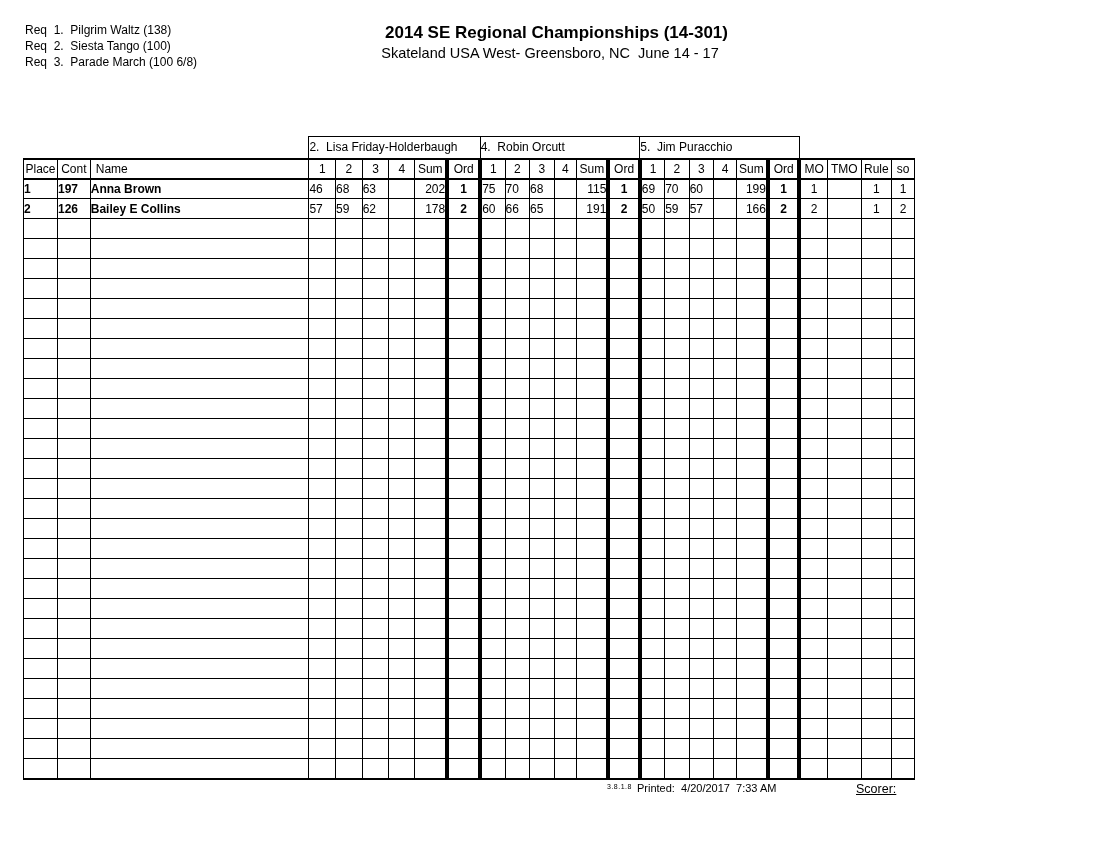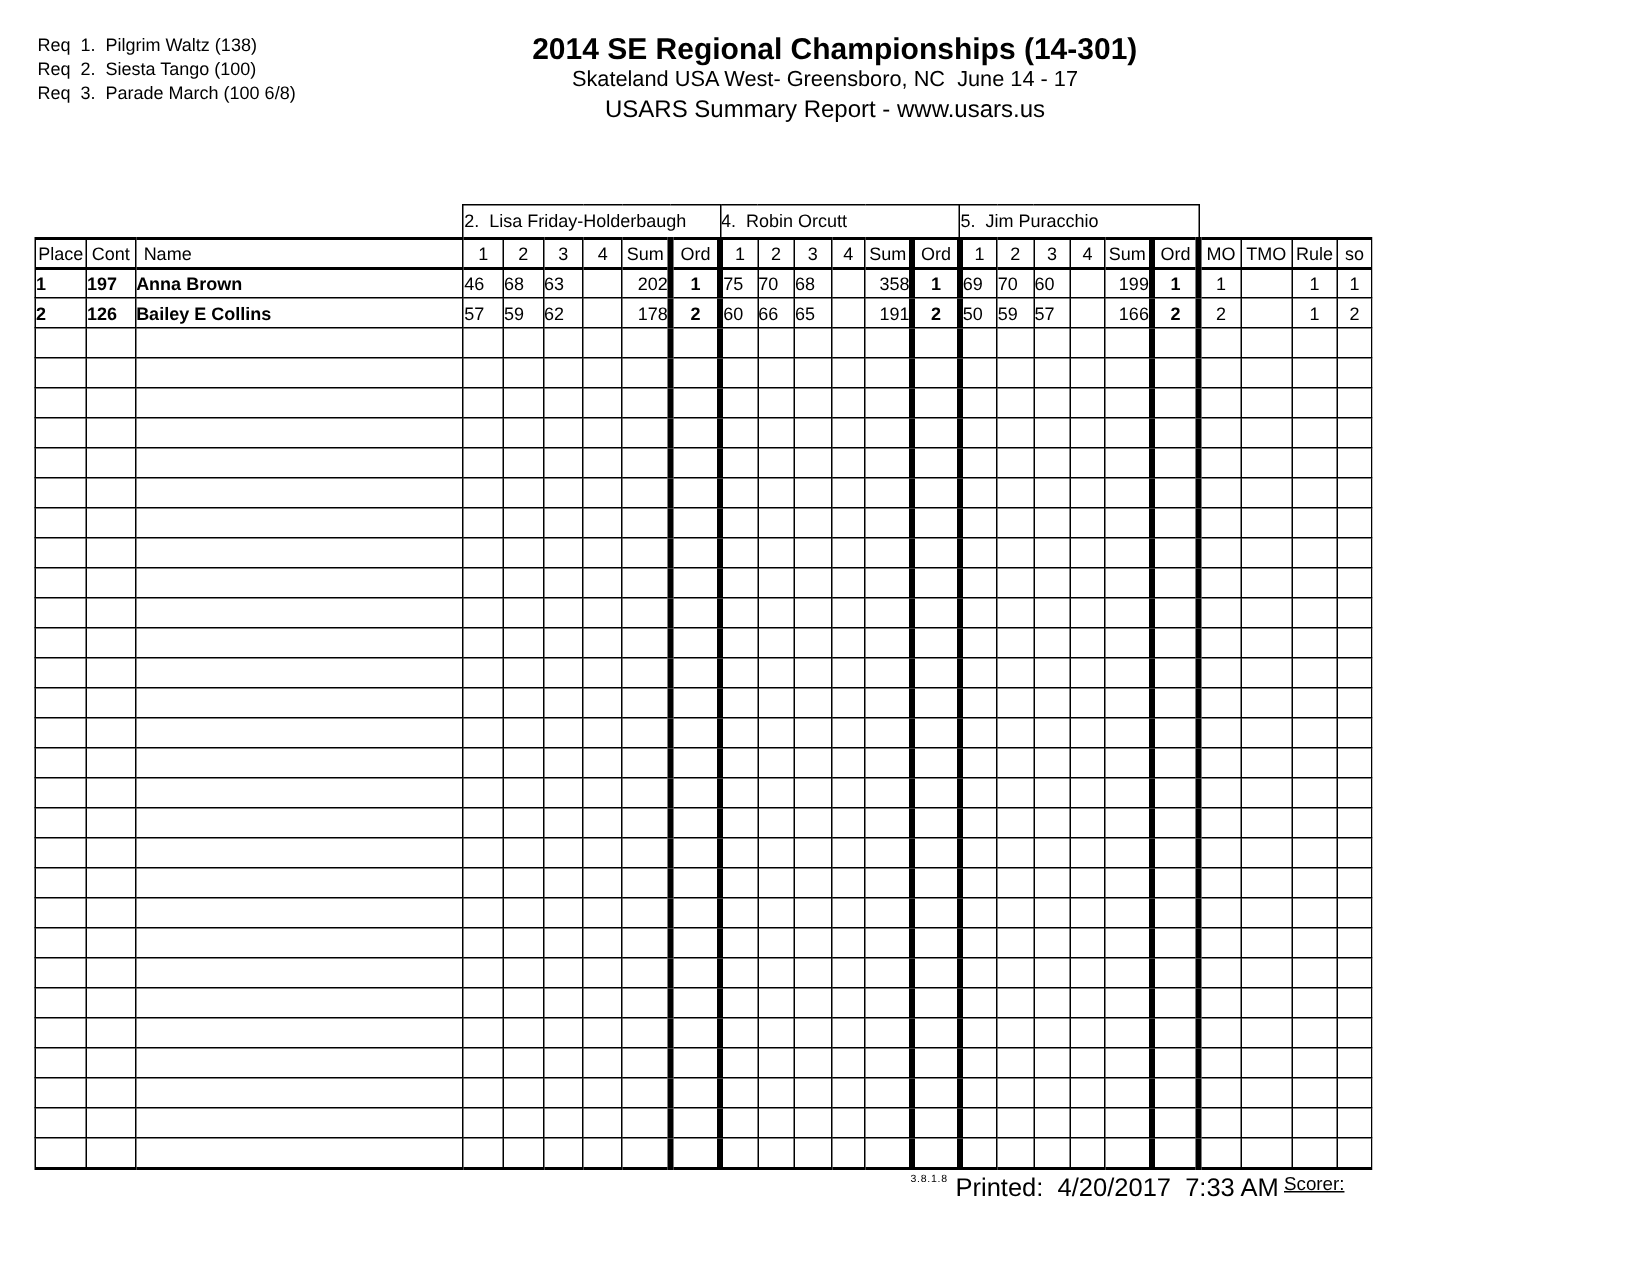--- a/index.html
+++ b/index.html
@@ -24,21 +24,21 @@
   }
 
   
   .titleblock {
     position: absolute;
     left: 0;
     top: 22px;
     width: 1100px;
     text-align: center;
   }
-  .t-title  { font-size: 20px; font-weight: bold; line-height: 22px; padding-left: 13px; }
+  .t-title  { font-size: 17px; font-weight: bold; line-height: 22px; padding-left: 13px; }
   .t-venue  { font-size: 14.5px; line-height: 19px; }
   .t-event  { font-size: 18px; font-weight: bold; letter-spacing: 0.5px; line-height: 24px; }
   .t-report { font-size: 16px; line-height: 21px; }
 
   .docnum {
     position: absolute;
     left: 983px;
     top: 23px;
     font-size: 16px;
     font-weight: bold;
@@ -91,21 +91,21 @@
     position: absolute;
     left: 607px;
     top: 783px;
     font-size: 7px;
     letter-spacing: 0.5px;
   }
   .printed {
     position: absolute;
     left: 637px;
     top: 782px;
-    font-size: 17px;
+    font-size: 11px;
   }
   .scorer {
     position: absolute;
     left: 856px;
     top: 782px;
     font-size: 12.5px;
     text-decoration: underline;
   }
 </style>
 </head>
@@ -115,21 +115,20 @@
 
   <div class="reqs">
     <div class="pre">Req  1.  Pilgrim Waltz (138)</div>
     <div class="pre">Req  2.  Siesta Tango (100)</div>
     <div class="pre">Req  3.  Parade March (100 6/8)</div>
   </div>
 
   <div class="titleblock">
     <div class="t-title pre">2014 SE Regional Championships (14-301)</div>
     <div class="t-venue pre">Skateland USA West- Greensboro, NC  June 14 - 17</div>
-    <div class="t-report pre">USARS Summary Report - www.usars.us</div>
   </div>
 
   <div class="docnum">#456F</div>
 
   <div class="gridwrap">
     <table class="grid">
       <colgroup>
         <col style="width:35px">
           <col style="width:35px">
           <col style="width:280px">
@@ -198,21 +197,21 @@
             <td class="bc c-score">46</td>
             <td class="bc c-score">68</td>
             <td class="bc c-score">63</td>
             <td class="bc c-score"></td>
             <td class="bc c-sum">202</td>
             <td class="bc c-ord thick">1</td>
             <td class="bc c-score">75</td>
             <td class="bc c-score">70</td>
             <td class="bc c-score">68</td>
             <td class="bc c-score"></td>
-            <td class="bc c-sum">358</td>
+            <td class="bc c-sum">115</td>
             <td class="bc c-ord thick">1</td>
             <td class="bc c-score">69</td>
             <td class="bc c-score">70</td>
             <td class="bc c-score">60</td>
             <td class="bc c-score"></td>
             <td class="bc c-sum">199</td>
             <td class="bc c-ord thick">1</td>
             <td class="bc c-right">1</td>
             <td class="bc c-right"></td>
             <td class="bc c-right">1</td>

